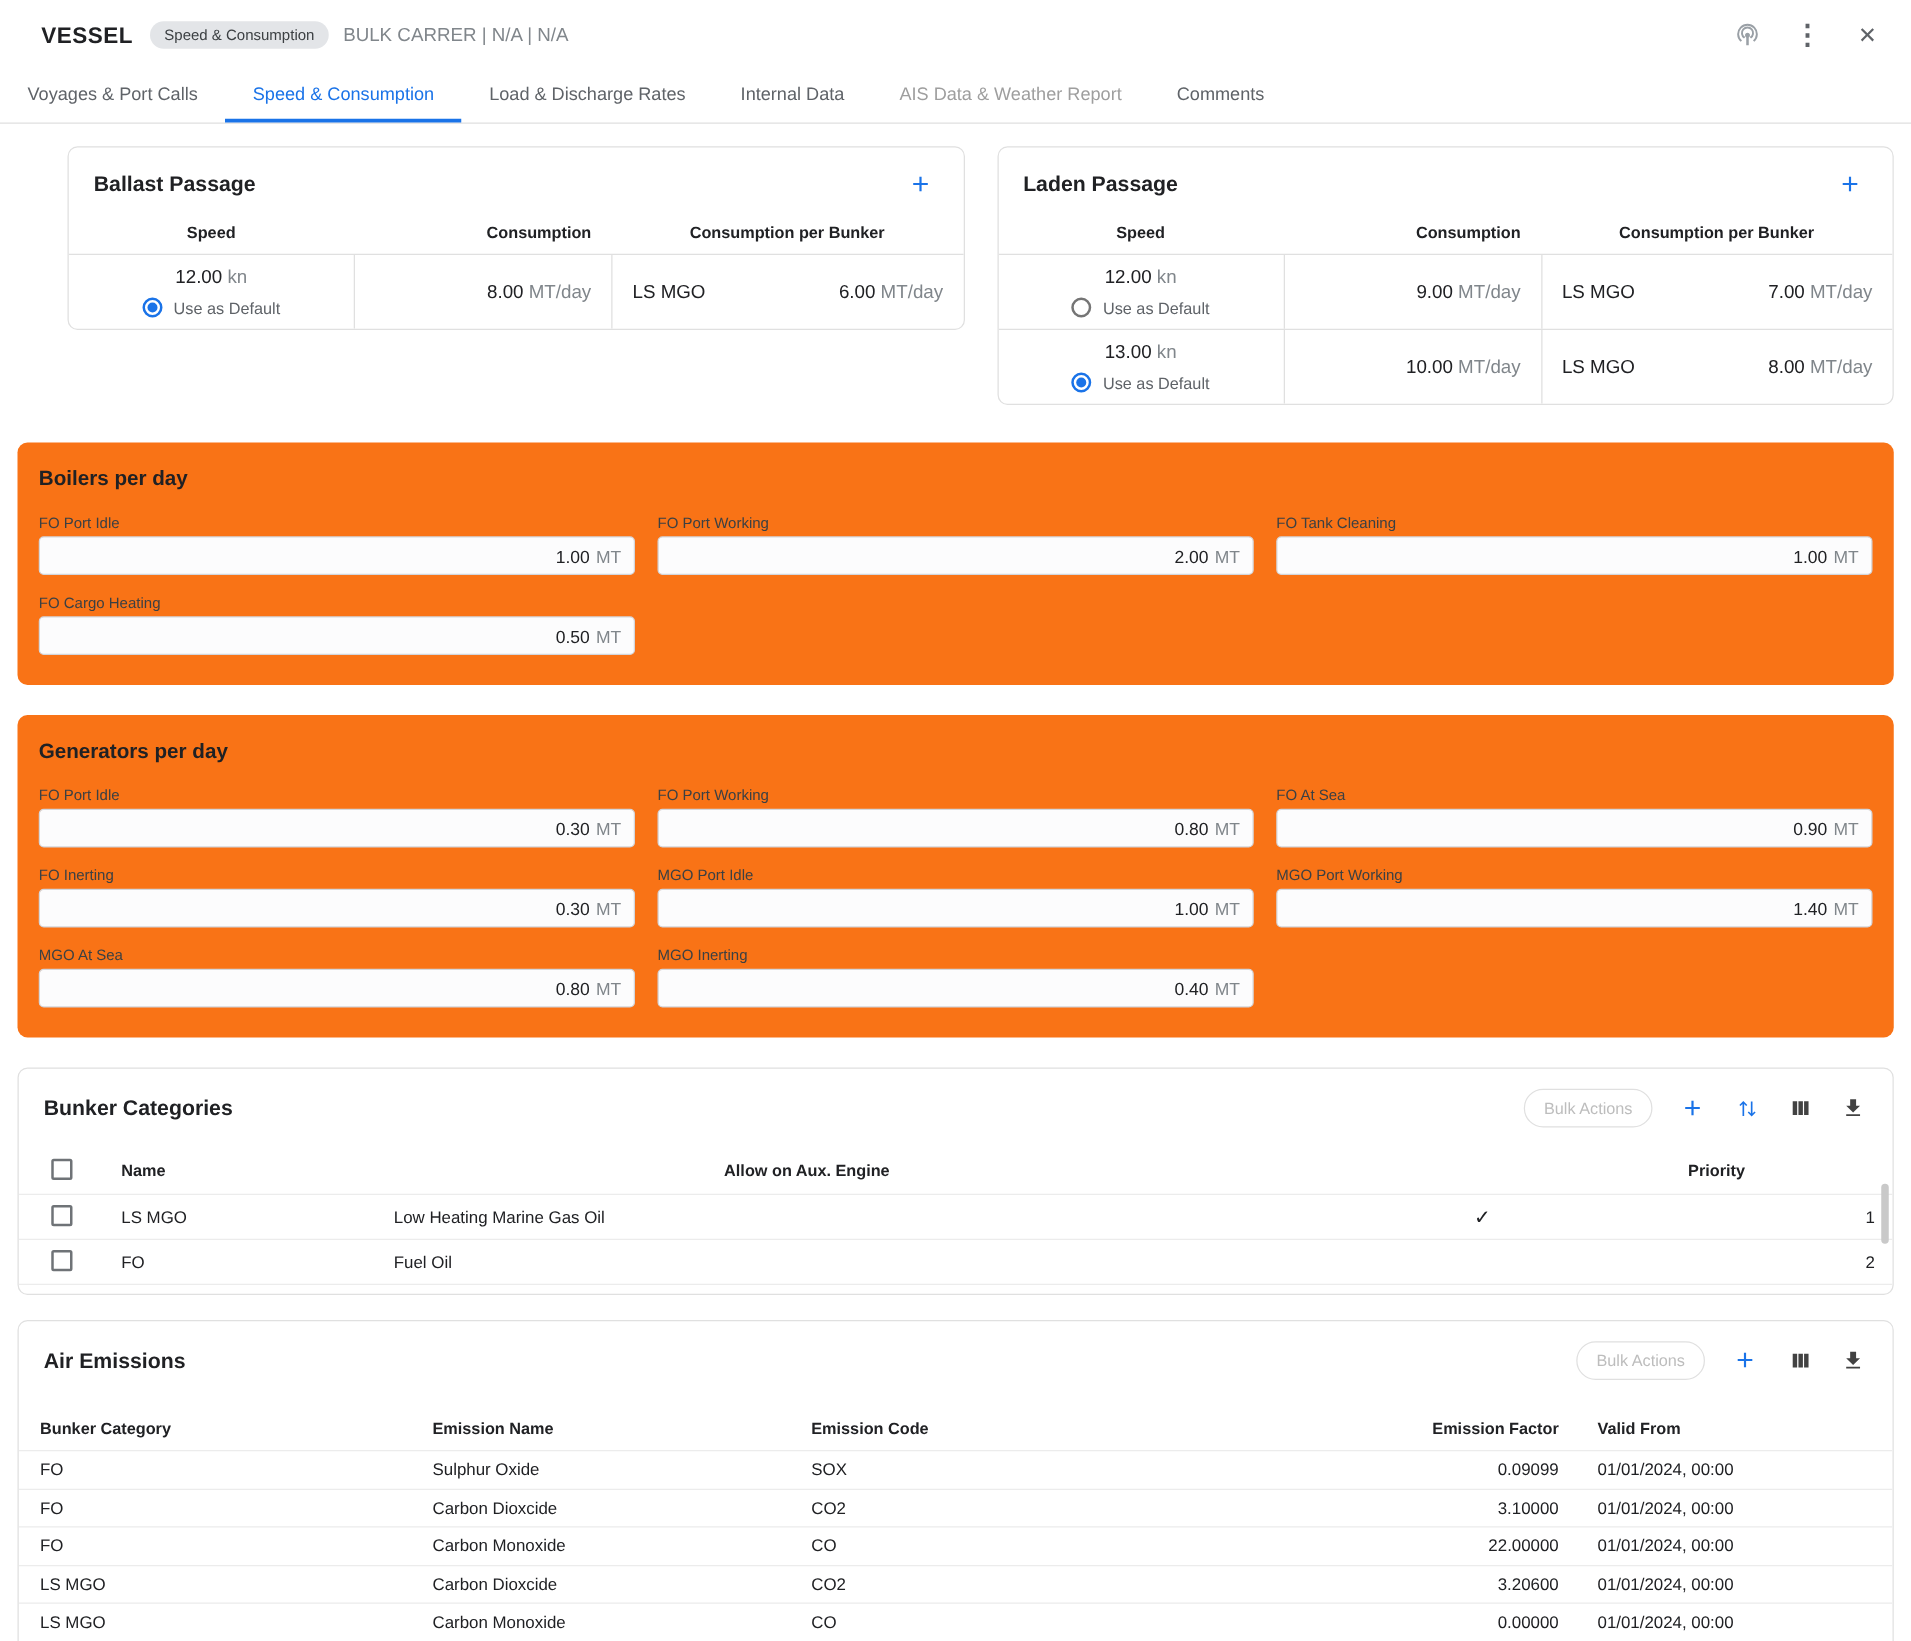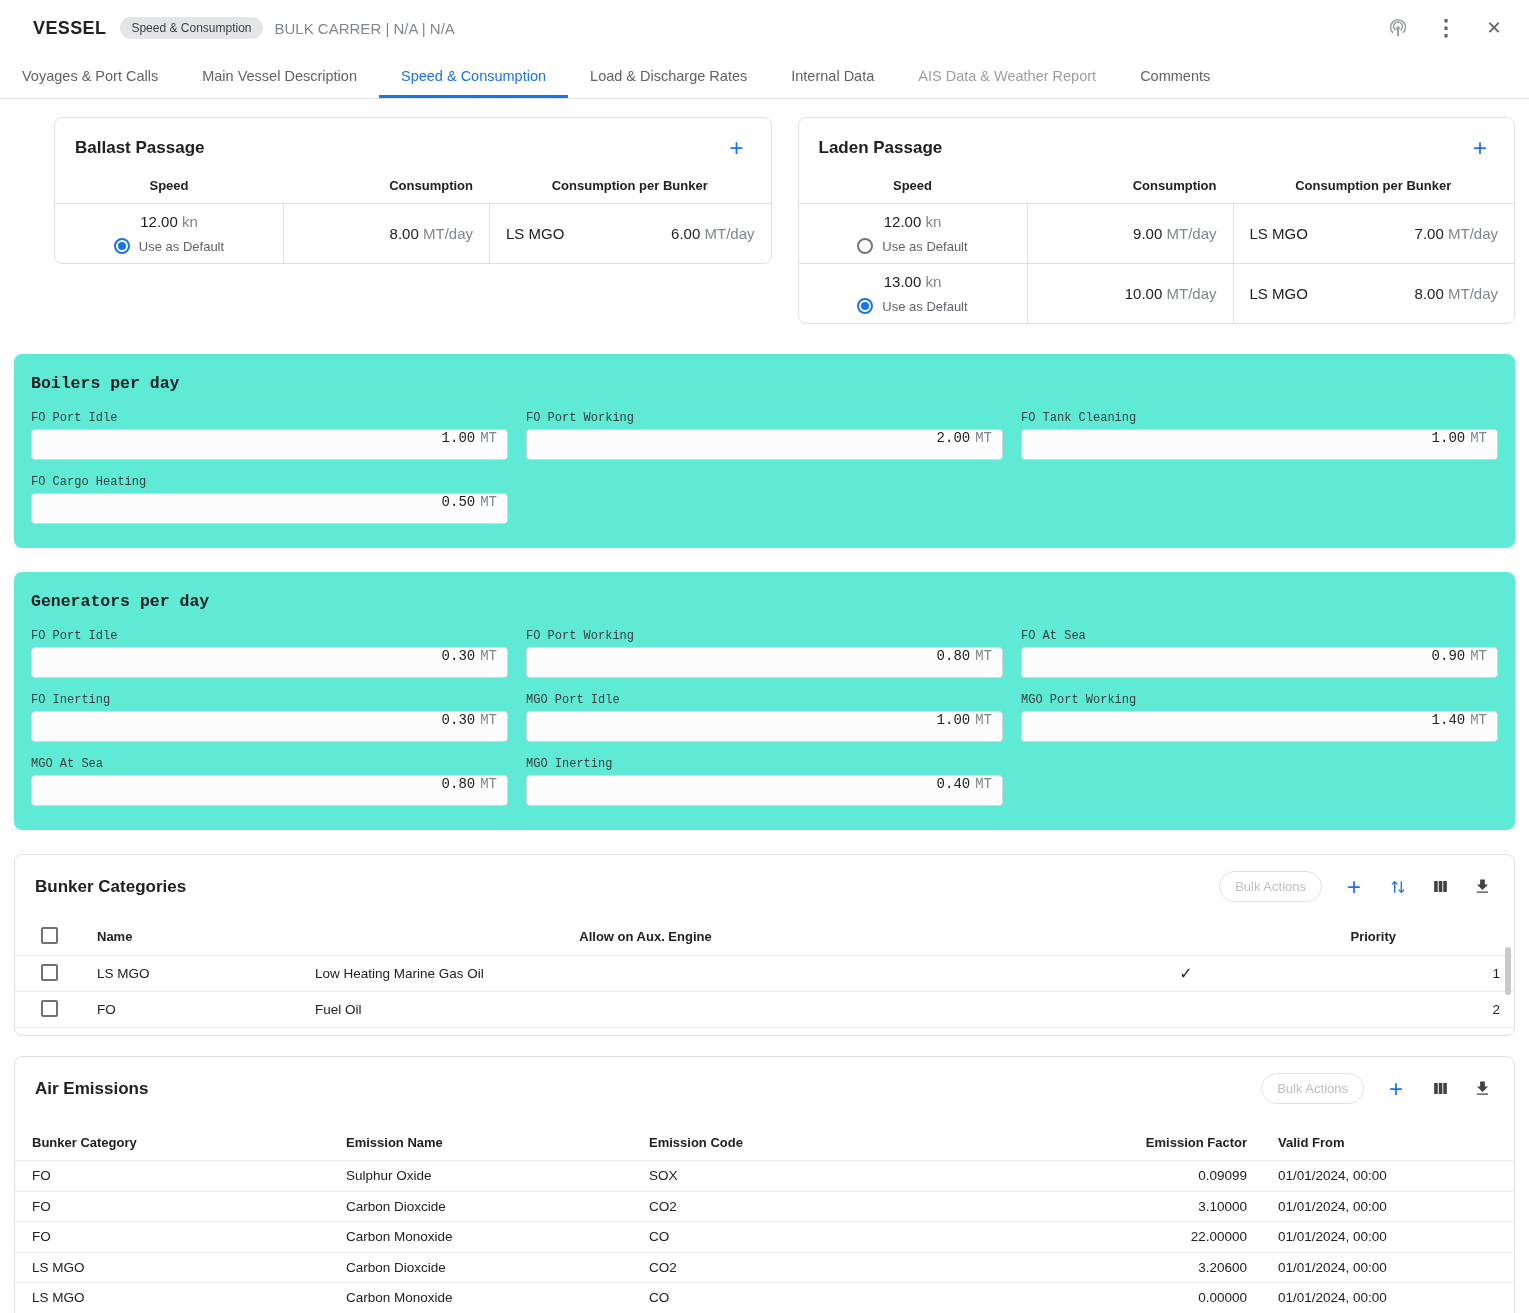--- a/index.html
+++ b/index.html
@@ -50,26 +50,26 @@
   .default-line { display: flex; align-items: center; gap: 9px; color: #5f6368; font-size: 13px; cursor: pointer; }
   .radio { width: 16px; height: 16px; border-radius: 50%; border: 2px solid #757575;
     display: inline-block; position: relative; flex: none; }
   .radio.selected { border-color: #1a73e8; }
   .radio.selected::after { content: ""; position: absolute; inset: 2px; border-radius: 50%; background: #1a73e8; }
   .cons-cell { justify-content: flex-end; padding-right: 16px; font-size: 15px; }
   .bunker-cell { justify-content: space-between; padding: 0 16px; font-size: 15px; }
   .unit { color: #80868b; }
   .num { color: #202124; }
   
-  .field-section { background: #5eead4; border-radius: 8px; padding: 20px 17px 24px; margin-top: 30px; font-family: Liberation Mono, monospace; }
+  .field-section { background: #f97316; border-radius: 8px; padding: 20px 17px 24px; margin-top: 30px; }
   .section-title { font-size: 16.5px; font-weight: 600; margin-bottom: 18px; }
   .field-grid { display: grid; grid-template-columns: repeat(3, 1fr); column-gap: 18px; row-gap: 15px; }
   .field-label { font-size: 12px; color: #3c4043; margin-bottom: 4px; }
   .field-input { height: 31px; background: #fcfcfd; border: 1px solid #d3d6dc; border-radius: 4px;
-    display: flex; align-items: flex-start; justify-content: flex-end; gap: 5px; padding: 0 10px;
+    display: flex; align-items: center; justify-content: flex-end; gap: 5px; padding: 0 10px;
     font-size: 14px; cursor: text; }
   
   .table-card { margin-top: 24px; position: relative; }
   .toolbar { display: flex; align-items: center; gap: 18px; }
   .bulk-btn { border: 1px solid #e0e0e0; background: #fff; color: #bdbdbd; font-size: 13px;
     padding: 7px 15px; border-radius: 17px; cursor: default; white-space: nowrap; }
   .svg-btn { width: 24px; height: 24px; }
   .checkbox { width: 17px; height: 17px; border: 2px solid #6f7377; border-radius: 2px;
     display: inline-block; cursor: pointer; }
   .bc-grid { display: grid; grid-template-columns: 56px 218px 1fr 420px 104px; align-items: center;
@@ -102,21 +102,20 @@
           <path d="M6 17.9l1.2-1.2a7.3 7.3 0 1 1 9.6 0l1.2 1.2a9 9 0 1 0-12 0z"></path>
         </svg>
     </button>
     <button class="hicon more">⋮</button>
     <button class="hicon close">✕</button>
   </span>
 </header>
 
 <nav class="tabbar">
   <button class="tab">Voyages &amp; Port Calls</button>
-  <button class="tab">Main Vessel Description</button>
   <button class="tab active">Speed &amp; Consumption</button>
   <button class="tab">Load &amp; Discharge Rates</button>
   <button class="tab">Internal Data</button>
   <button class="tab disabled">AIS Data &amp; Weather Report</button>
   <button class="tab">Comments</button>
 </nav>
 
 <main class="content">
 
   <div class="passage-row">

